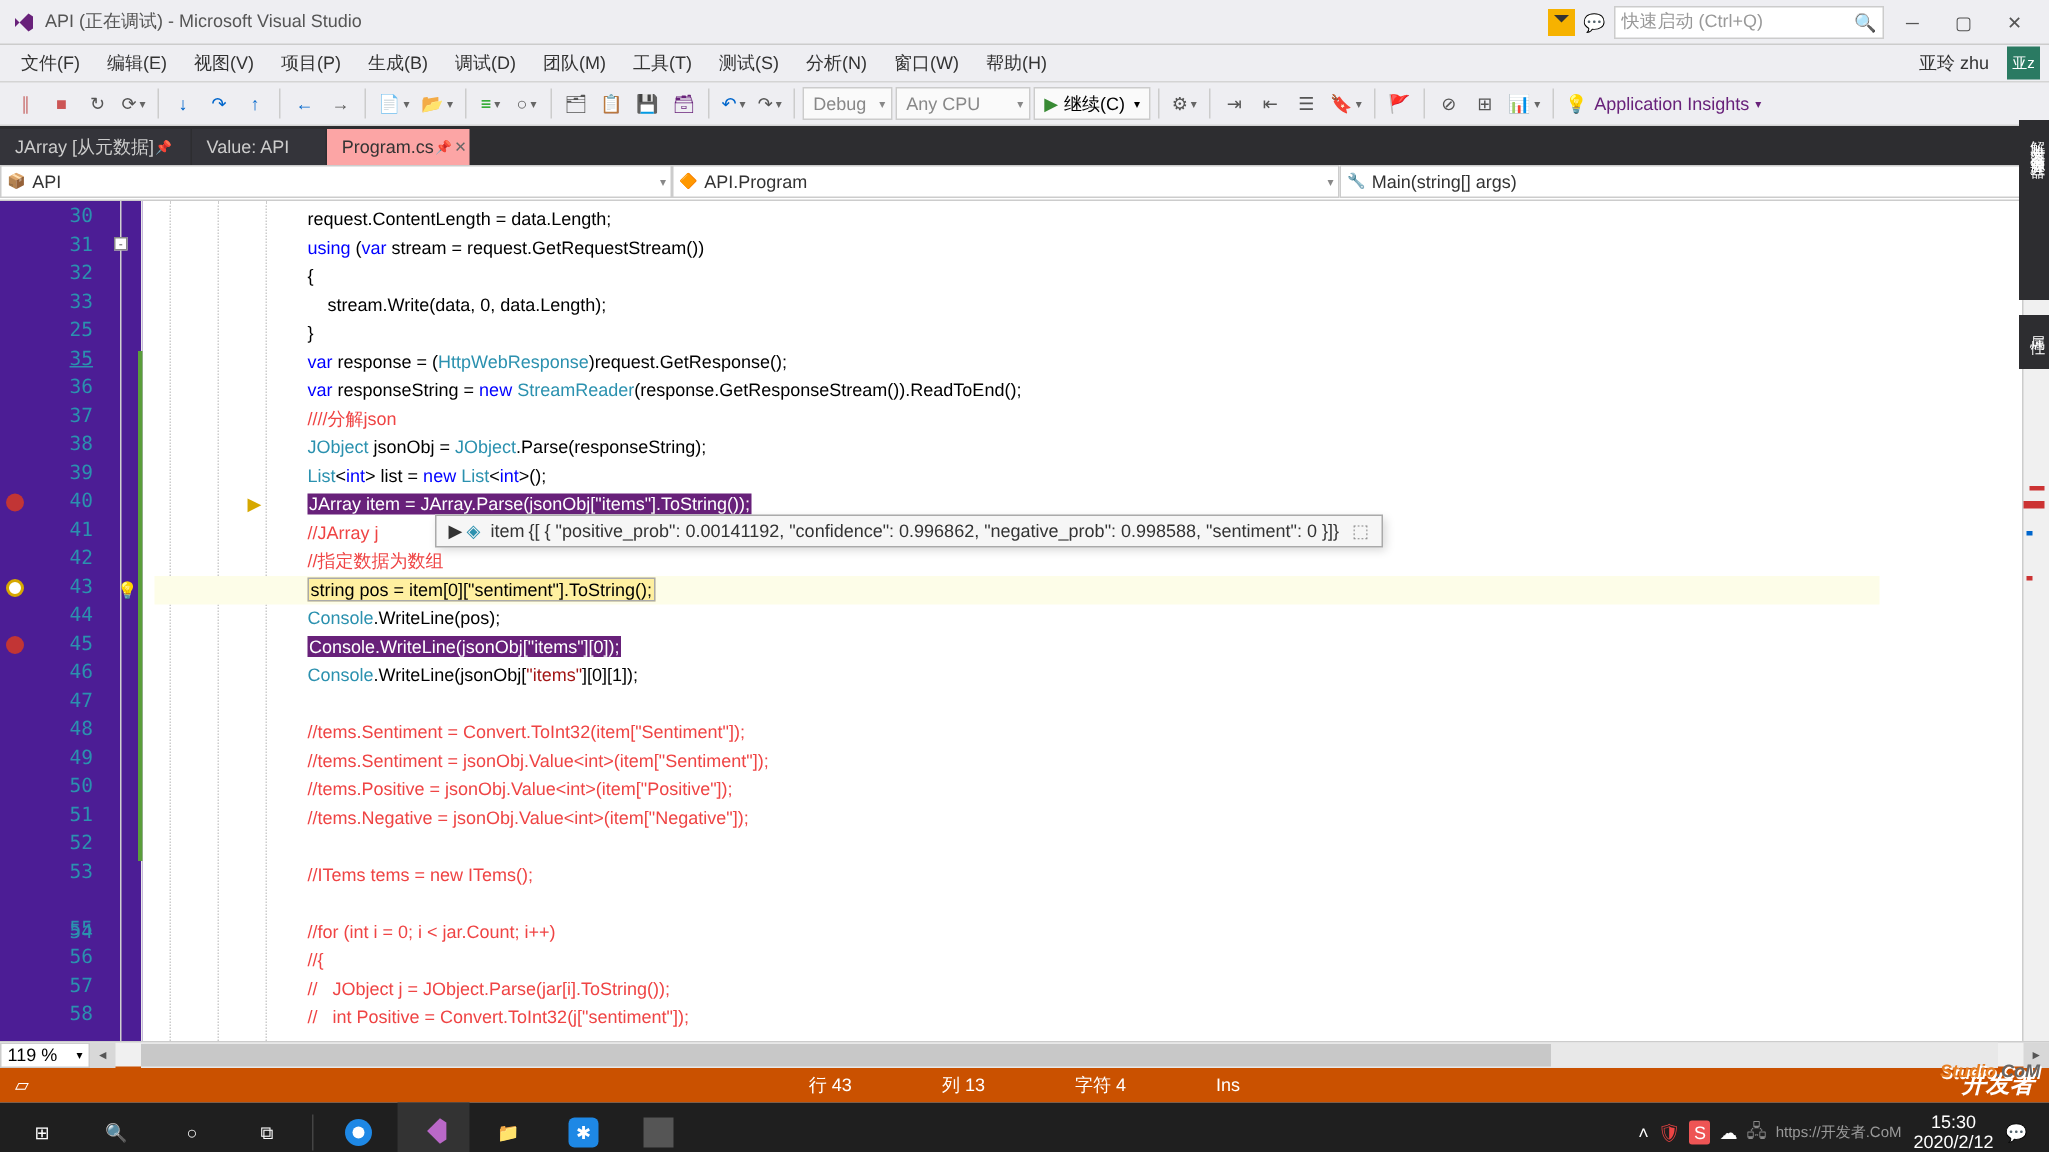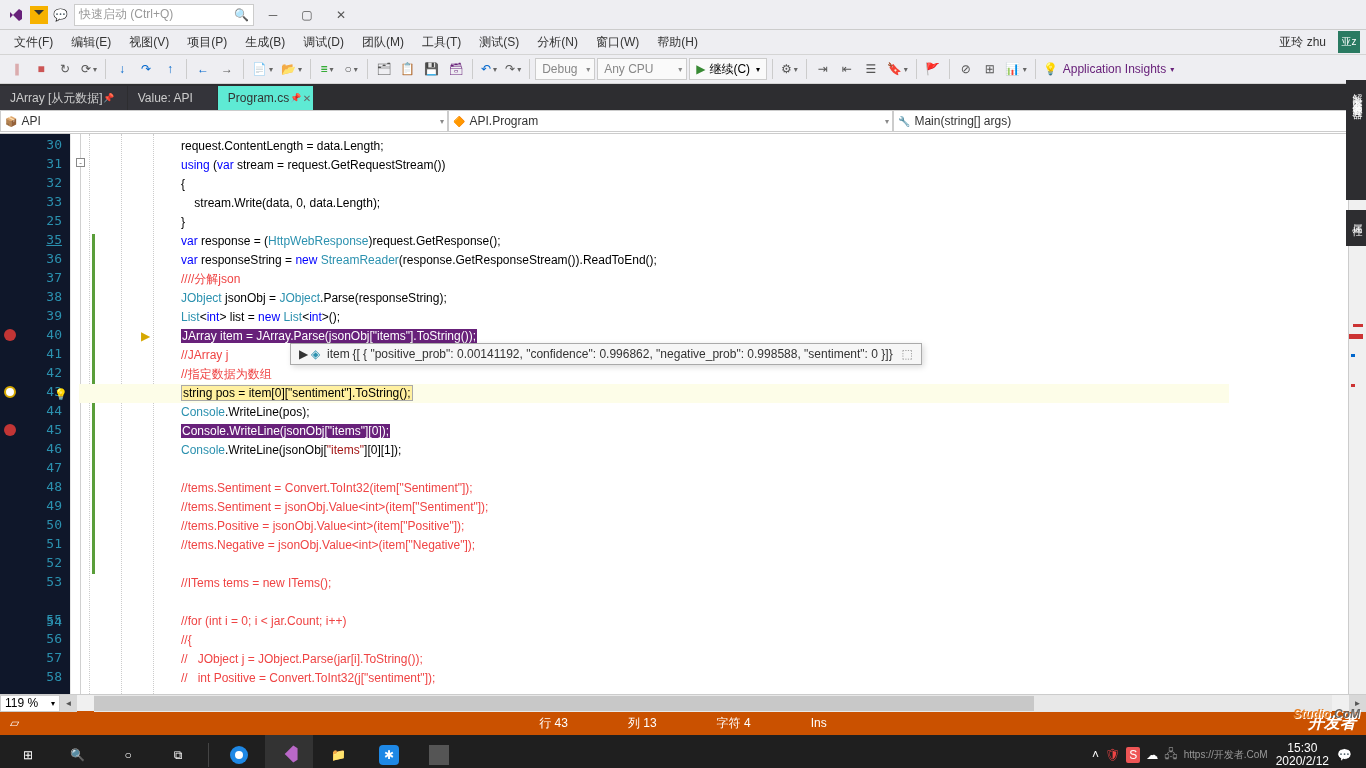--- a/index.html
+++ b/index.html
@@ -20,32 +20,32 @@
 .tbtn{min-width:22px;height:22px;display:flex;align-items:center;justify-content:center;color:#555;padding:0 3px;position:relative}
 .tbtn.dd::after{content:"▾";font-size:8px;margin-left:2px;color:#666}
 .tsep{width:1px;height:20px;background:#ccc;margin:0 3px}
 .tcombo{height:22px;border:1px solid #ccc;background:#fafafa;padding:0 16px 0 6px;color:#888;display:flex;align-items:center;position:relative;min-width:60px}
 .tcombo::after{content:"▾";position:absolute;right:4px;font-size:8px;color:#888}
 .continue-btn{height:22px;border:1px solid #ccc;background:#fafafa;display:flex;align-items:center;padding:0 6px;gap:4px}
 .continue-btn .play{color:#388a34}
 .insights{color:#68217a;display:flex;align-items:center;gap:4px}
 .tabs{height:26px;background:#2d2d30;display:flex;align-items:flex-end}
 .tab{height:24px;padding:0 24px 0 10px;display:flex;align-items:center;color:#ccc;background:#34343a;margin-right:1px;position:relative;font-size:12px}
-.tab.active{background:#5eead4;color:#333}
+.tab.active{background:#fca5a5;color:#333}
 .tab .pin{position:absolute;right:12px;font-size:9px;color:#666}
 .tab .close{position:absolute;right:2px;font-size:10px;color:#666}
 .nav-row{height:24px;background:#fff;border-bottom:1px solid #ccc;display:flex}
 .nav-combo{border:1px solid #ccc;height:22px;display:flex;align-items:center;padding:0 16px 0 4px;position:relative;color:#333;background:#fff}
 .nav-combo::after{content:"▾";position:absolute;right:3px;font-size:8px;color:#888}
 .nav-combo:nth-child(1){width:448px}
 .nav-combo:nth-child(2){width:445px}
 .nav-combo:nth-child(3){flex:1}
 .nav-combo .ico{margin-right:4px;font-size:10px}
 .editor-wrap{position:relative;height:560px;display:flex;background:#fff}
-.margin{width:71px;background:#0f172a;border-right:1px solid #e8e8e8;position:relative}
+.margin{width:95px;background:#4c1d95;border-right:1px solid #e8e8e8;position:relative}
 .bp-col{position:absolute;left:0;top:0;width:22px;height:100%}
 .bp{width:12px;height:12px;background:#c23535;border-radius:50%;position:absolute;left:4px}
 .bp.yellow{background:#fff;border:2px solid #d6a800}
 .ln-col{position:absolute;left:22px;width:48px;height:100%}
 .ln{position:absolute;right:8px;color:#2b91af;font-family:Consolas,monospace;font-size:13px;text-align:right;width:40px}
 .fold-col{position:absolute;left:70px;width:25px;height:100%}
 .fold-line{position:absolute;left:10px;top:0;width:1px;height:100%;background:#d0d0d0}
 .fold-box{position:absolute;left:6px;width:9px;height:9px;border:1px solid #888;background:#fff;font-size:8px;line-height:7px;text-align:center;color:#555}
 .change-bar{position:absolute;left:92px;width:3px;background:#5a9e3a;height:100%}
 .code{flex:1;font-family:Consolas,monospace;font-size:13px;line-height:19px;position:relative;padding-left:8px;color:#000;white-space:pre}
@@ -83,20 +83,21 @@
 </head>
 <body>
 
 <div class="titlebar">
   <div class="vs-icon">
       <svg width="14" height="14" viewBox="0 0 14 14">
         <path d="M10 1L4 7l6 6 3-2V3z" fill="#68217a"></path>
         <path d="M1 4l3 3-3 3V4z" fill="#68217a"></path>
       </svg>
     </div>
+  <div class="title">API (正在调试) - Microsoft Visual Studio</div>
   <div class="rbox">
     <div class="notif">
         <svg width="10" height="10" viewBox="0 0 10 10">
           <path d="M0 0h10L5 5z" fill="#333"></path>
         </svg>
       </div>
     <div class="feedback">💬</div>
     <div class="quick">
         <span>快速启动 (Ctrl+Q)</span>
         <span>🔍</span>

